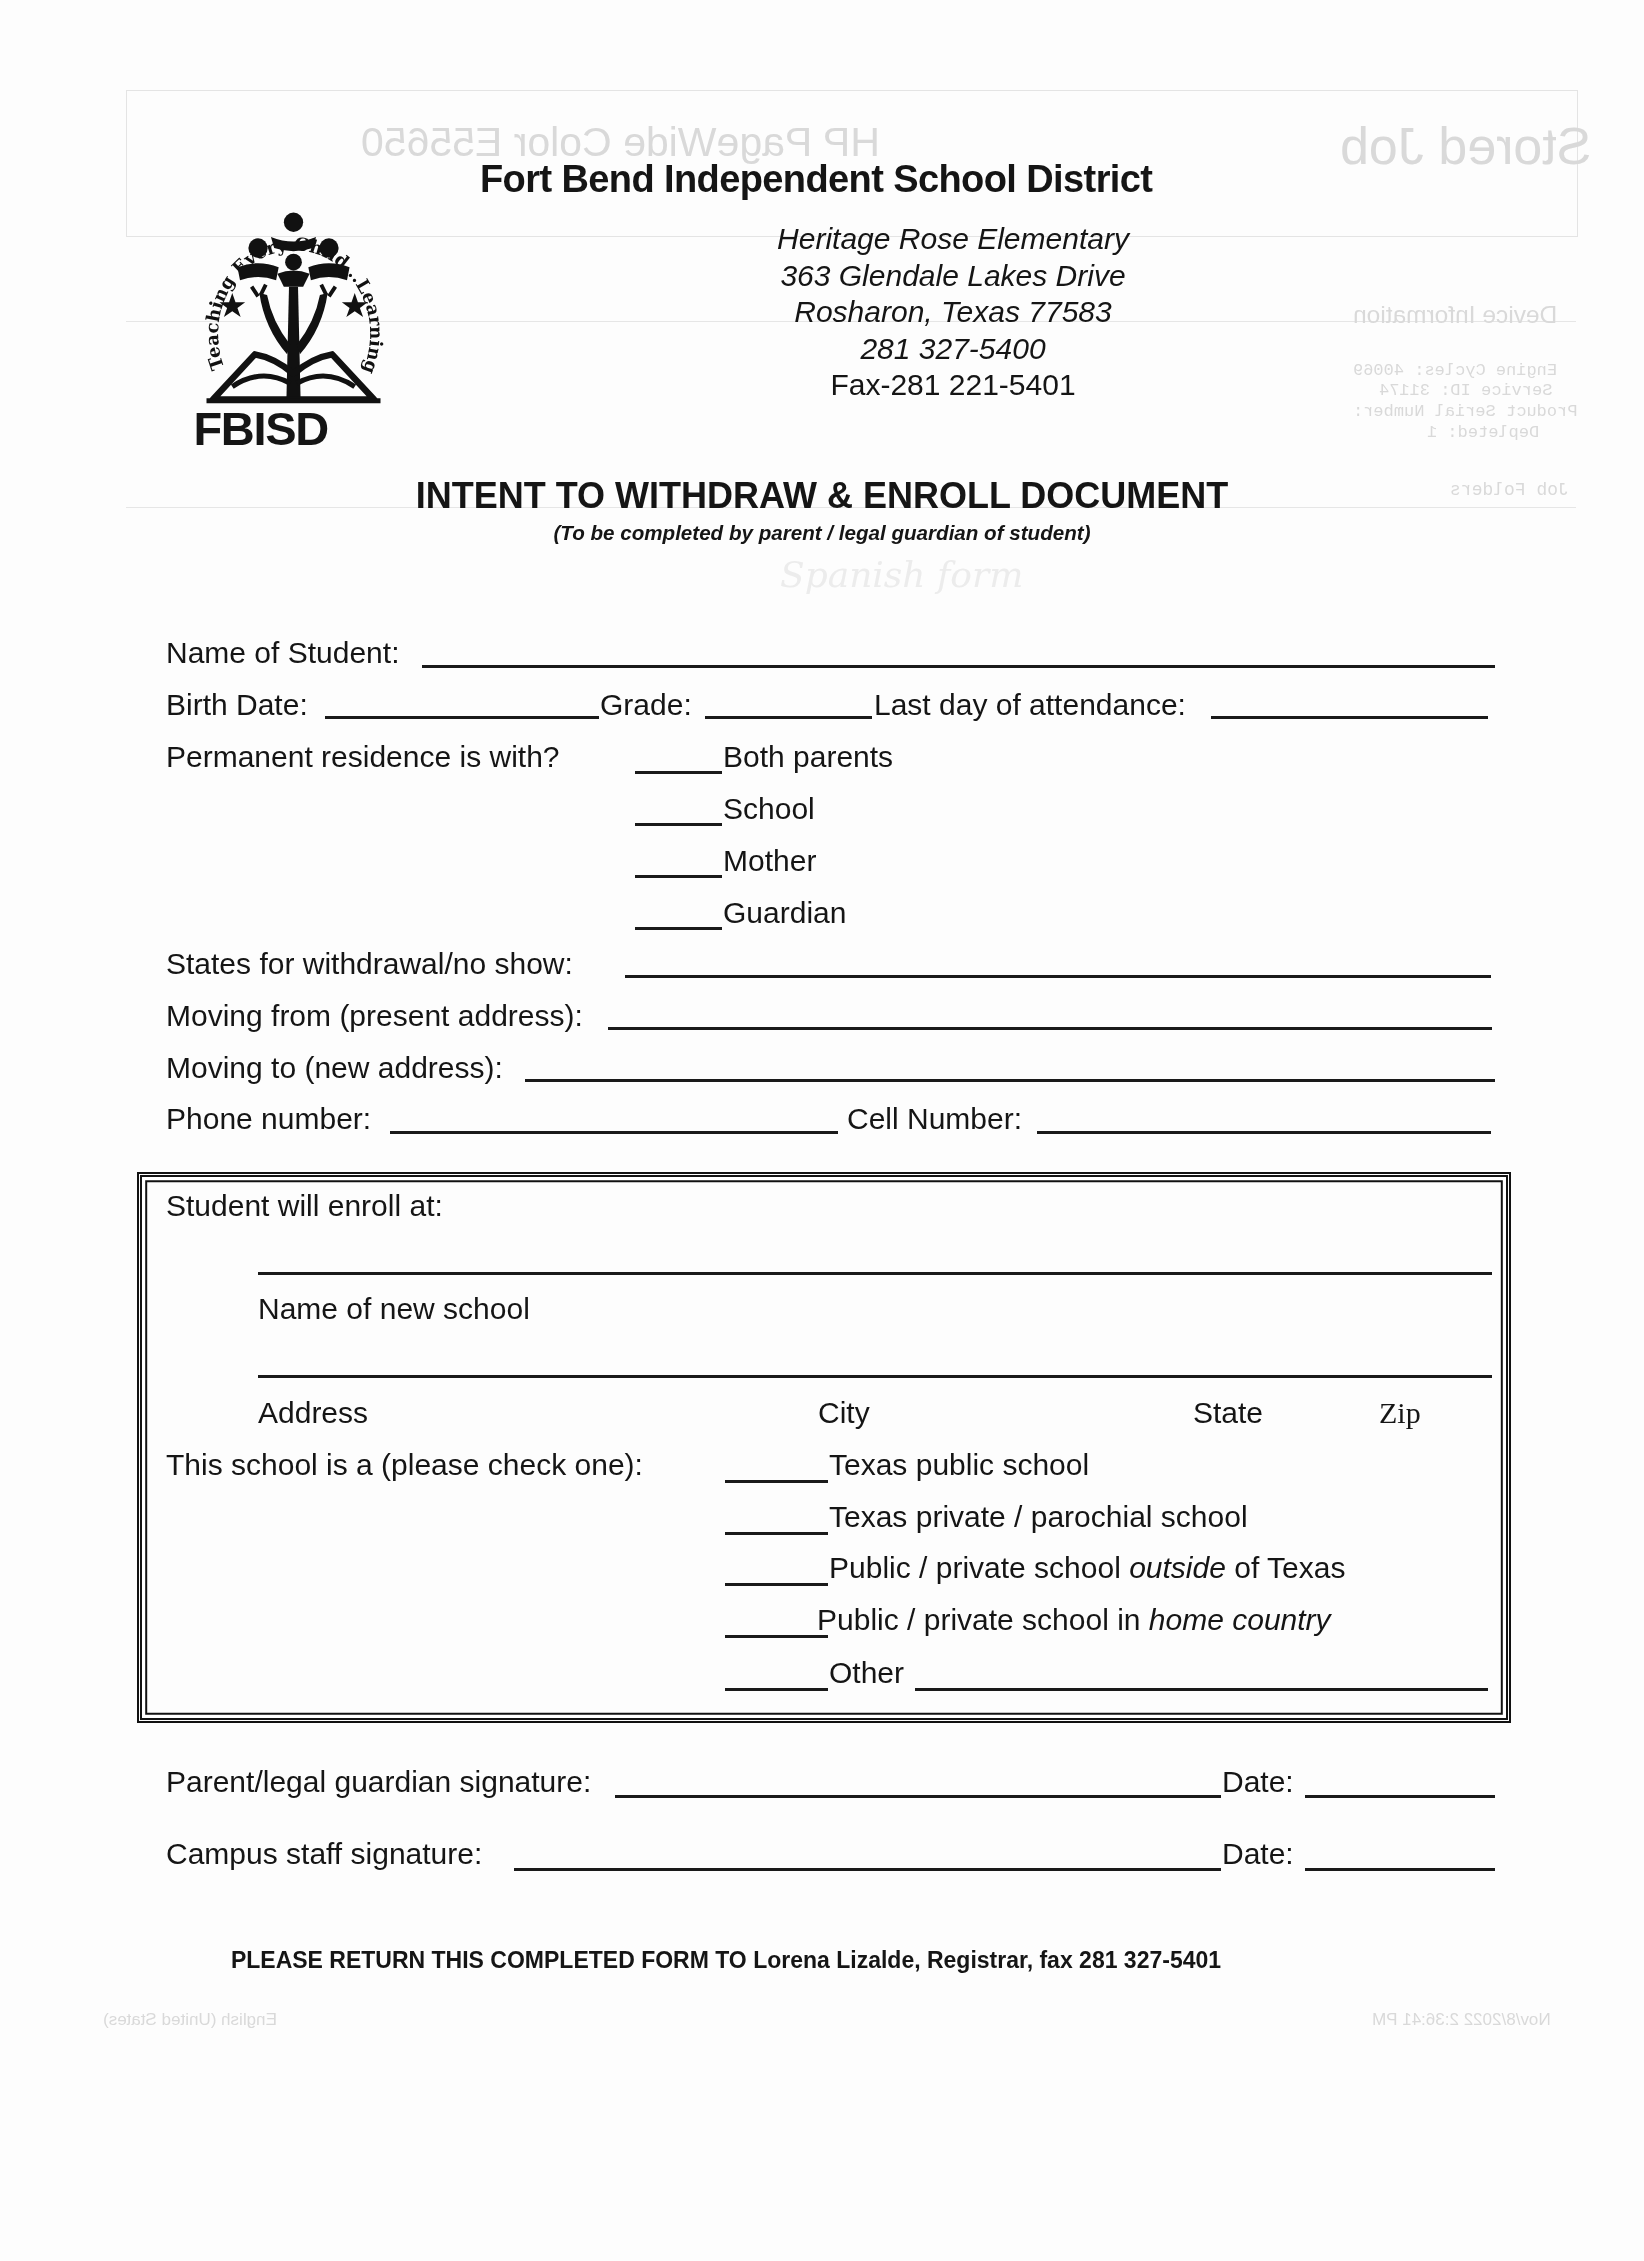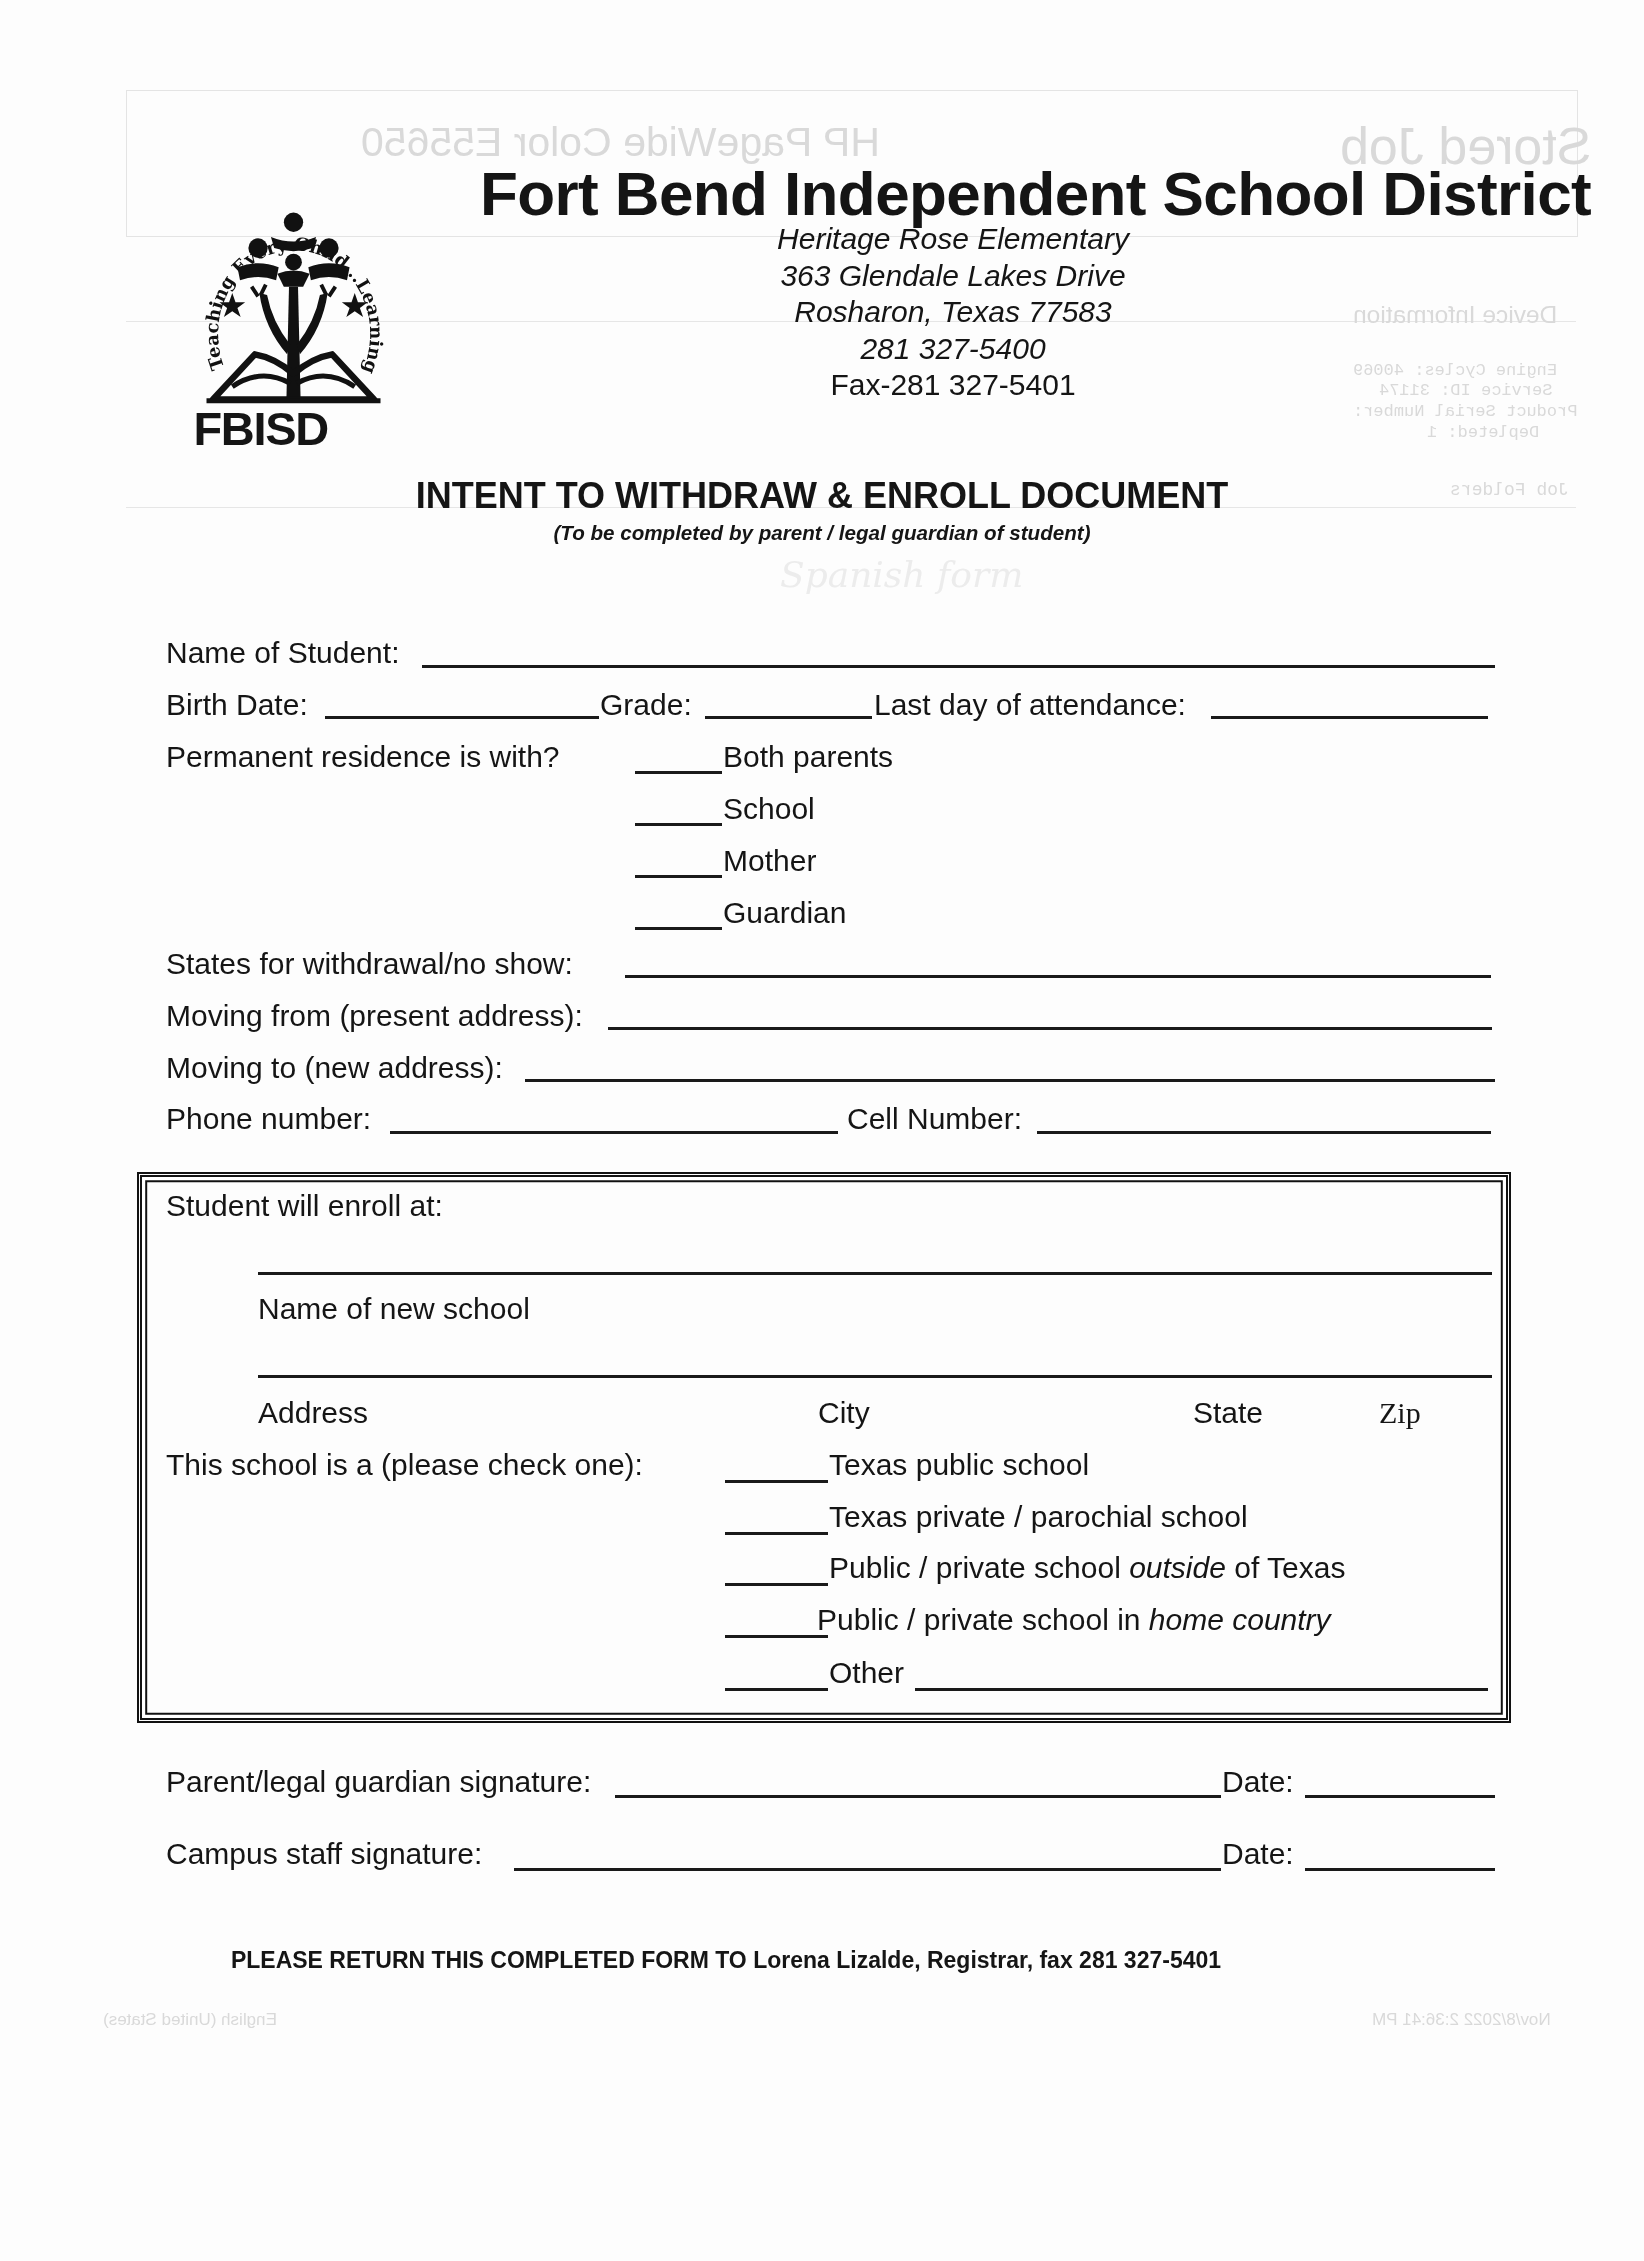--- a/index.html
+++ b/index.html
@@ -6,21 +6,21 @@
   body {
     width: 1644px; height: 2261px; background: #fdfdfd; position: relative; overflow: hidden;
     font-family: "Liberation Sans", sans-serif; color: #151515;
   }
   .abs { position: absolute; }
   .ghost { color: #d9d9d9; position: absolute; white-space: nowrap; }
   .ghost-box { position: absolute; border: 1.3px solid #e4e4e4; }
   .ghost-line { position: absolute; height: 1.3px; background: #e6e6e6; }
   .mirror { transform: scaleX(-1); display: inline-block; }
 
-  .district-title { left: 480px; top: 158px; font-size: 62px; font-weight: bold; letter-spacing: -0.6px; white-space: nowrap; }
+  .district-title { left: 480px; top: 158px; font-size: 38px; font-weight: bold; letter-spacing: -0.6px; white-space: nowrap; }
   .addr { left: 689px; width: 528px; text-align: center; font-size: 30px; white-space: nowrap; }
   .addr.it { font-style: italic; }
 
   .doc-title { left: 0; width: 1644px; top: 475px; text-align: center; font-size: 36px; font-weight: bold; }
   .doc-sub { left: 0; width: 1644px; top: 521px; text-align: center; font-size: 20.6px; font-style: italic; font-weight: bold; }
 
   .lbl { font-size: 30px; white-space: nowrap; }
   .line { position: absolute; height: 2.6px; background: #1a1a1a; }
   .field { position: absolute; background: transparent; border: none; outline: none; }
 
@@ -80,21 +80,21 @@
     <line x1="30" y1="372" x2="300" y2="372" stroke="#111" stroke-width="8"></line>
   </svg>
   <div class="abs" style="left:6.4px;top:240px;font-size:47px;font-weight:bold;letter-spacing:-1.3px;">FBISD</div>
 </div>
 
 <div class="abs district-title">Fort Bend Independent School District</div>
 <div class="abs addr it" style="top:222px;">Heritage Rose Elementary</div>
 <div class="abs addr it" style="top:259px;">363 Glendale Lakes Drive</div>
 <div class="abs addr it" style="top:295px;">Rosharon, Texas 77583</div>
 <div class="abs addr it" style="top:332px;">281 327-5400</div>
-<div class="abs addr" style="top:368px;">Fax-281 327-5401</div>
+<div class="abs addr" style="top:368px;">Fax-281 221-5401</div>
 
 <div class="abs doc-title">INTENT TO WITHDRAW &amp; ENROLL DOCUMENT</div>
 <div class="abs doc-sub">(To be completed by parent / legal guardian of student)</div>
 
 <div class="abs lbl" style="left:166px;top:636px;">Name of Student:</div>
 <input class="field" style="left: 422px; top: 630px; width: 1073px; height: 39px;" value="">
 <div class="line" style="left:422px;top:665px;width:1073px;"></div>
 
 <div class="abs lbl" style="left:166px;top:688px;">Birth Date:</div>
 <input class="field" style="left: 325px; top: 682px; width: 274px; height: 39px;" value="">

